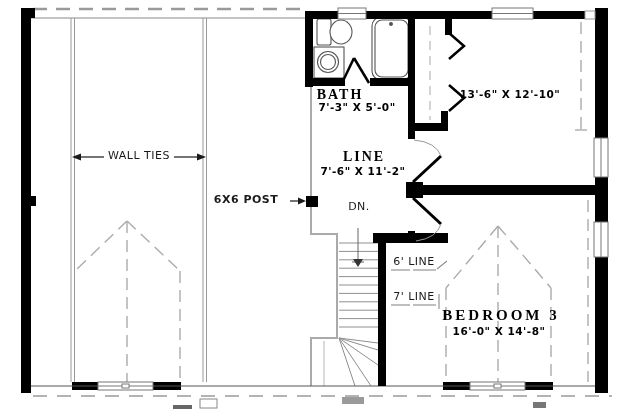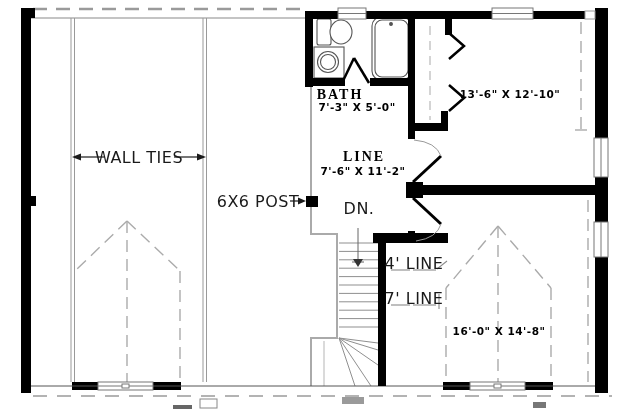--- a/index.html
+++ b/index.html
@@ -28,21 +28,21 @@
   .room-name.small{font-size:14px;letter-spacing:2px;}
   .room-dims{
     font-family:"DejaVu Sans", sans-serif;
     font-weight:bold;
     font-size:10.5px;
     letter-spacing:0.5px;
     color:#000;
   }
   .anno{
     font-family:"DejaVu Sans", sans-serif;
-    font-size:16px;
+    font-size:11px;
     letter-spacing:0.5px;
     color:#1a1a1a;
   }
 </style>
 </head>
 <body>
 
 <div class="plan">
 
 <svg width="625" height="409" viewBox="0 0 625 409">
@@ -250,21 +250,22 @@
 </svg>
 
   <div class="lbl room-name small" style="left:340px; top:88px;">BATH</div>
   <div class="lbl room-dims" style="left:357px; top:102px;">7'-3" X 5'-0"</div>
 
   <div class="lbl room-name small" style="left:364px; top:150px;">LINE</div>
   <div class="lbl room-dims" style="left:363px; top:166px;">7'-6" X 11'-2"</div>
 
   <div class="lbl room-dims" style="left:510px; top:89px;">13'-6" X 12'-10"</div>
 
+  <div class="lbl room-name" style="left:501px; top:308px;">BEDROOM 3</div>
   <div class="lbl room-dims" style="left:499px; top:326px;">16'-0" X 14'-8"</div>
 
   <div class="lbl anno" style="left:139px; top:150px;">WALL TIES</div>
-  <div class="lbl anno" style="left:258px; top:194px;">6X6 POST</div>
+  <div class="lbl anno" style="left:246px; top:194px;font-weight:bold;">6X6 POST</div>
   <div class="lbl anno" style="left:359px; top:201px;">DN.</div>
-  <div class="lbl anno" style="left:414px; top:256px;">4' LINE</div>
+  <div class="lbl anno" style="left:414px; top:256px;">6' LINE</div>
   <div class="lbl anno" style="left:414px; top:291px;">7' LINE</div>
 
 </div>
 
 </body></html>

